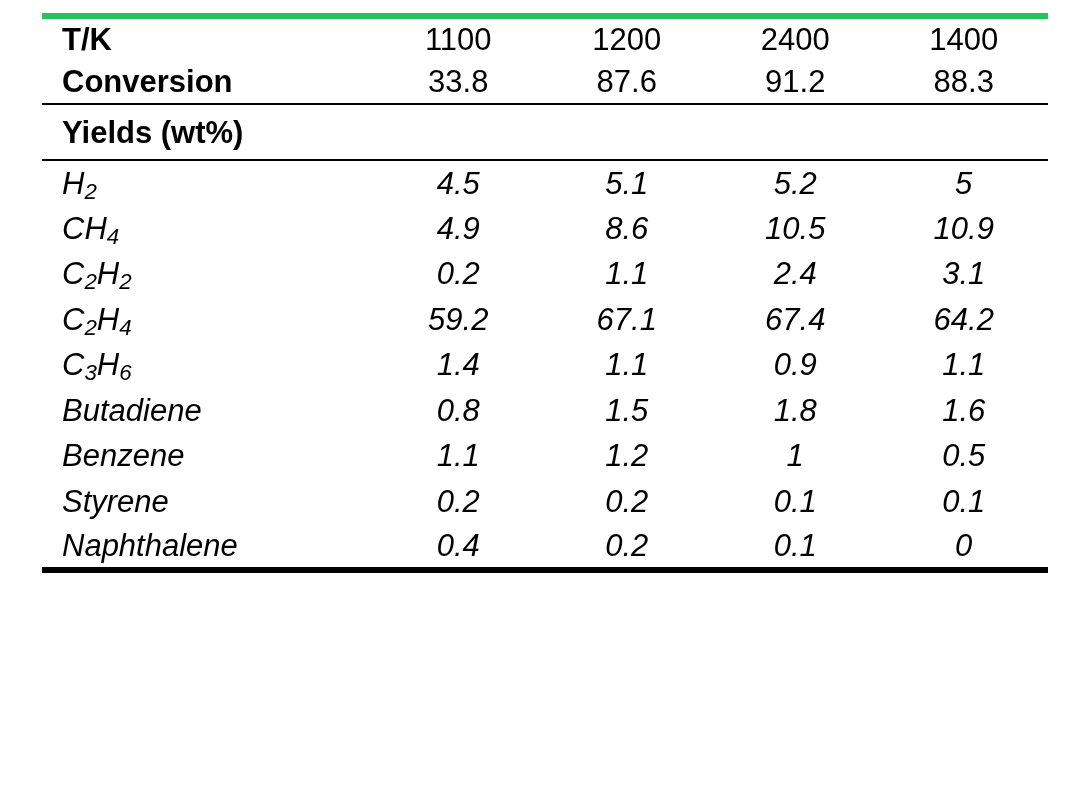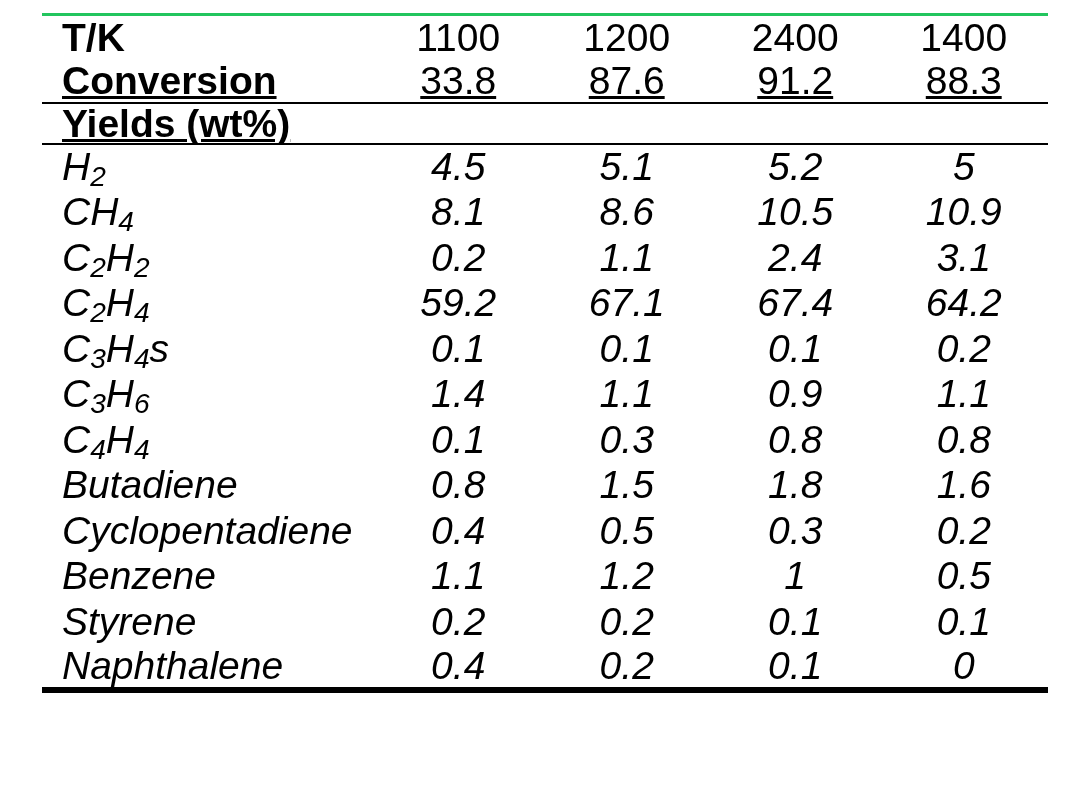--- a/index.html
+++ b/index.html
@@ -15,42 +15,42 @@
   .table-wrap {
     position: absolute;
     left: 42px;
     top: 13px;
     width: 1006px;
   }
   table.data-table {
     width: 100%;
     border-collapse: collapse;
     table-layout: fixed;
-    border-top: 3px solid #22c55e;
+    border-top: 6px solid #22c55e;
     border-bottom: 6px solid #000000;
-    font-size: 39px;
+    font-size: 31px;
     line-height: 1;
   }
   col.c-label { width: 33%; }
   col.c-num   { width: 16.75%; }
   td {
     padding: 0;
     text-align: center;
     vertical-align: middle;
     white-space: nowrap;
   }
   td.label {
     text-align: left;
     padding-left: 20px;
   }
   .bold { font-weight: bold; }
   tr.head-row   { height: 44px; }
-  tr.section-row{ height: 40px; }
+  tr.section-row{ height: 56px; }
   tr.yield-row  { height: 45.5px; font-style: italic; }
-  tr.rule-below td { border-bottom: 2px solid #000000; text-decoration: underline; }
+  tr.rule-below td { border-bottom: 2px solid #000000; }
   sub {
     font-size: 0.72em;
     line-height: 0;
     vertical-align: -0.22em;
   }
 </style>
 </head>
 <body>
 
 <div class="table-wrap">
@@ -89,73 +89,52 @@
       <tbody>
         <tr class="yield-row">
           <td class="label">H<sub>2</sub></td>
           <td>4.5</td>
           <td>5.1</td>
           <td>5.2</td>
           <td>5</td>
         </tr>
         <tr class="yield-row">
           <td class="label">CH<sub>4</sub></td>
-          <td>8.1</td>
+          <td>4.9</td>
           <td>8.6</td>
           <td>10.5</td>
           <td>10.9</td>
         </tr>
         <tr class="yield-row">
           <td class="label">C<sub>2</sub>H<sub>2</sub></td>
           <td>0.2</td>
           <td>1.1</td>
           <td>2.4</td>
           <td>3.1</td>
         </tr>
         <tr class="yield-row">
           <td class="label">C<sub>2</sub>H<sub>4</sub></td>
           <td>59.2</td>
           <td>67.1</td>
           <td>67.4</td>
           <td>64.2</td>
         </tr>
         <tr class="yield-row">
-          <td class="label">C<sub>3</sub>H<sub>4</sub>s</td>
-          <td>0.1</td>
-          <td>0.1</td>
-          <td>0.1</td>
-          <td>0.2</td>
-        </tr>
-        <tr class="yield-row">
           <td class="label">C<sub>3</sub>H<sub>6</sub></td>
           <td>1.4</td>
           <td>1.1</td>
           <td>0.9</td>
           <td>1.1</td>
         </tr>
         <tr class="yield-row">
-          <td class="label">C<sub>4</sub>H<sub>4</sub></td>
-          <td>0.1</td>
-          <td>0.3</td>
-          <td>0.8</td>
-          <td>0.8</td>
-        </tr>
-        <tr class="yield-row">
           <td class="label">Butadiene</td>
           <td>0.8</td>
           <td>1.5</td>
           <td>1.8</td>
           <td>1.6</td>
-        </tr>
-        <tr class="yield-row">
-          <td class="label">Cyclopentadiene</td>
-          <td>0.4</td>
-          <td>0.5</td>
-          <td>0.3</td>
-          <td>0.2</td>
         </tr>
         <tr class="yield-row">
           <td class="label">Benzene</td>
           <td>1.1</td>
           <td>1.2</td>
           <td>1</td>
           <td>0.5</td>
         </tr>
         <tr class="yield-row">
           <td class="label">Styrene</td>

